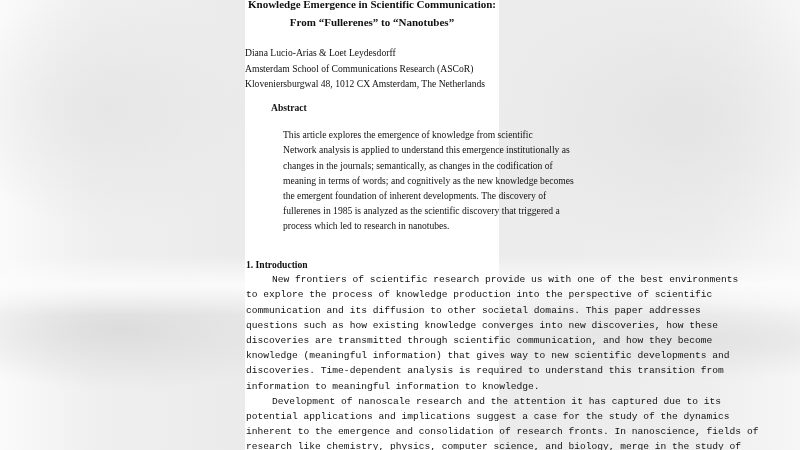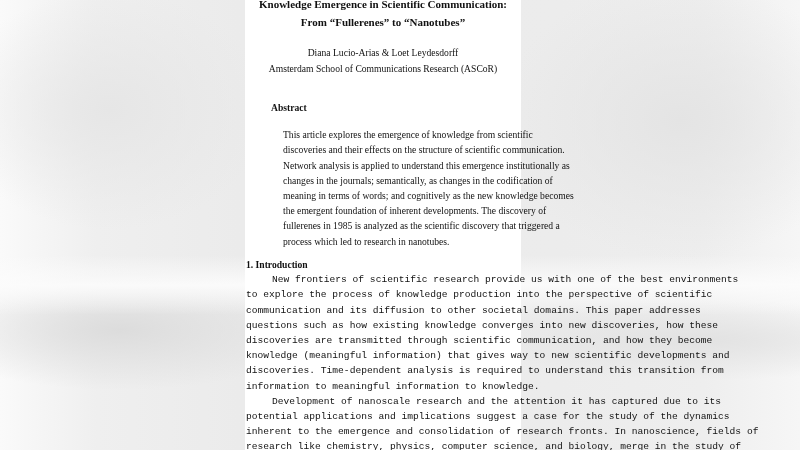--- a/index.html
+++ b/index.html
@@ -15,31 +15,31 @@
       radial-gradient(ellipse 200px 60px at 120px 330px, #dcdcdc 0%, rgba(220,220,220,0) 100%),
       radial-gradient(ellipse 180px 140px at 680px 120px, #e4e4e4 0%, rgba(228,228,228,0) 100%),
       radial-gradient(ellipse 240px 40px at 700px 340px, #e2e2e2 0%, rgba(226,226,226,0) 100%),
       linear-gradient(90deg, #fafafa 0%, #efefef 12%, #ebebeb 30%, #ececec 70%, #eeeeee 88%, #f6f6f6 100%);
   }
   .bg-light-band {
     position:absolute; left:0; right:0; top:255px; height:60px;
     background:linear-gradient(180deg, rgba(252,252,252,0) 0%, rgba(252,252,252,0.9) 50%, rgba(252,252,252,0) 100%);
   }
   .page {
-    position:absolute; left:245px; top:0; width:276px; height:450px;
+    position:absolute; left:245px; top:0; width:254px; height:450px;
     background:#ffffff; color:#111;
     font-size:9.6px; line-height:15.2px;
   }
   .title {
     position:absolute; left:0; right:0; top:-5px;
     text-align:center; font-weight:bold; font-size:11px; line-height:18px;
   }
   .authors {
     position:absolute; left:0; right:0; top:45px;
-    text-align:center; font-size:9.6px; line-height:15.5px;
+    text-align:left; font-size:9.6px; line-height:15.5px;
   }
   .abstract {
     position:absolute; left:26px; right:20px; top:100px;
   }
   .abstract h2, .section h2 {
     font-size:9.6px; font-weight:bold; margin:0; line-height:15.2px;
   }
   .abstract p { margin:12px; }
   .section {
     position:absolute; left:1px; right:0; top:257px;
@@ -56,27 +56,27 @@
 <div class="page">
 
   <div class="title">
     <span class="line">Knowledge Emergence in Scientific Communication:</span>
     <span class="line">From “Fullerenes” to “Nanotubes”</span>
   </div>
 
   <div class="authors">
     <span class="line">Diana Lucio-Arias &amp; Loet Leydesdorff</span>
     <span class="line">Amsterdam School of Communications Research (ASCoR)</span>
+    <span class="line">Kloveniersburgwal 48, 1012 CX Amsterdam, The Netherlands</span>
   </div>
 
   <div class="abstract">
     <h2>Abstract</h2>
     <p>
       <span class="line">This article explores the emergence of knowledge from scientific</span>
-      <span class="line">discoveries and their effects on the structure of scientific communication.</span>
       <span class="line">Network analysis is applied to understand this emergence institutionally as</span>
       <span class="line">changes in the journals; semantically, as changes in the codification of</span>
       <span class="line">meaning in terms of words; and cognitively as the new knowledge becomes</span>
       <span class="line">the emergent foundation of inherent developments. The discovery of</span>
       <span class="line">fullerenes in 1985 is analyzed as the scientific discovery that triggered a</span>
       <span class="line">process which led to research in nanotubes.</span>
     </p>
   </div>
 
   <div class="section">

